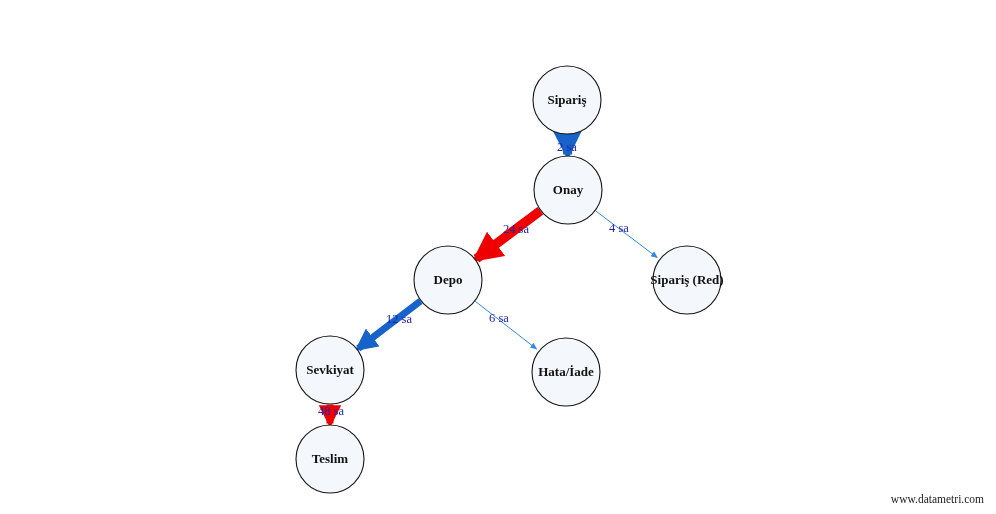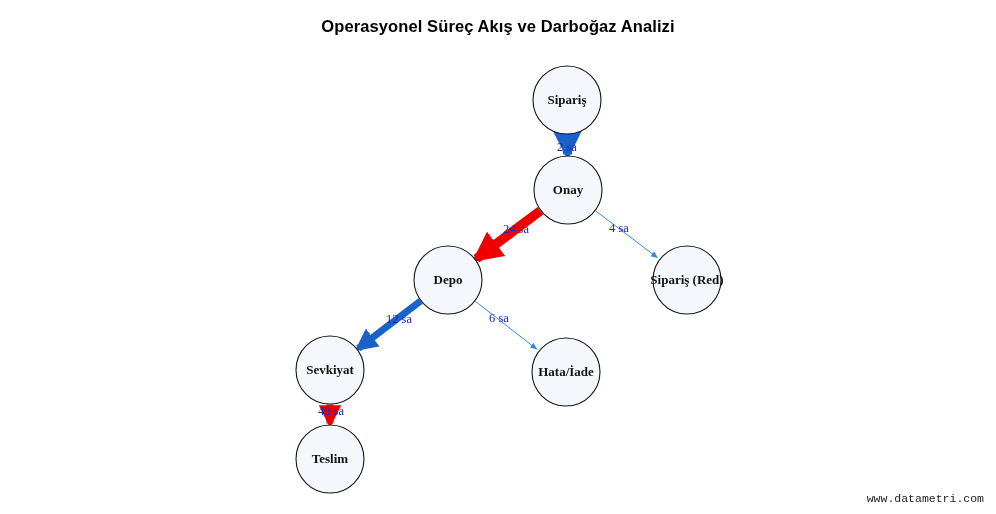--- a/index.html
+++ b/index.html
@@ -31,21 +31,21 @@
     font-weight: bold;
     font-size: 16.5px;
     color: #000000;
     letter-spacing: 0.1px;
     white-space: nowrap;
   }
   #watermark {
     position: absolute;
     right: 12px;
     bottom: 9px;
-    font-family: Liberation Mono, monospace;
+    font-family: Liberation Serif, serif;
     font-size: 11.5px;
     color: #1a1a1a;
     white-space: nowrap;
   }
   #graph-svg {
     position: absolute;
     left: 0;
     top: 0;
     width: 996px;
     height: 514px;
@@ -65,21 +65,20 @@
     fill: #f4f8fc;
     stroke: #161616;
     stroke-width: 1.1;
   }
 </style>
 </head>
 <body>
 
 <div id="canvas-root">
 
-  <div id="chart-title">Operasyonel Süreç Akış ve Darboğaz Analizi</div>
 
   <svg id="graph-svg" viewBox="0 0 996 514" xmlns="http://www.w3.org/2000/svg">
     <defs>
       <marker id="arrow-thin" markerWidth="7" markerHeight="7" refX="6" refY="3" orient="auto" markerUnits="strokeWidth">
         <path d="M0,0 L7,3 L0,6 z" fill="#2e8ae5"></path>
       </marker>
       <marker id="arrow-blue" markerWidth="3.2" markerHeight="3.2" refX="2.6" refY="1.6" orient="auto" markerUnits="strokeWidth">
         <path d="M0,0 L3.2,1.6 L0,3.2 z" fill="#1763c9"></path>
       </marker>
       <marker id="arrow-red" markerWidth="3.2" markerHeight="3.2" refX="2.6" refY="1.6" orient="auto" markerUnits="strokeWidth">

